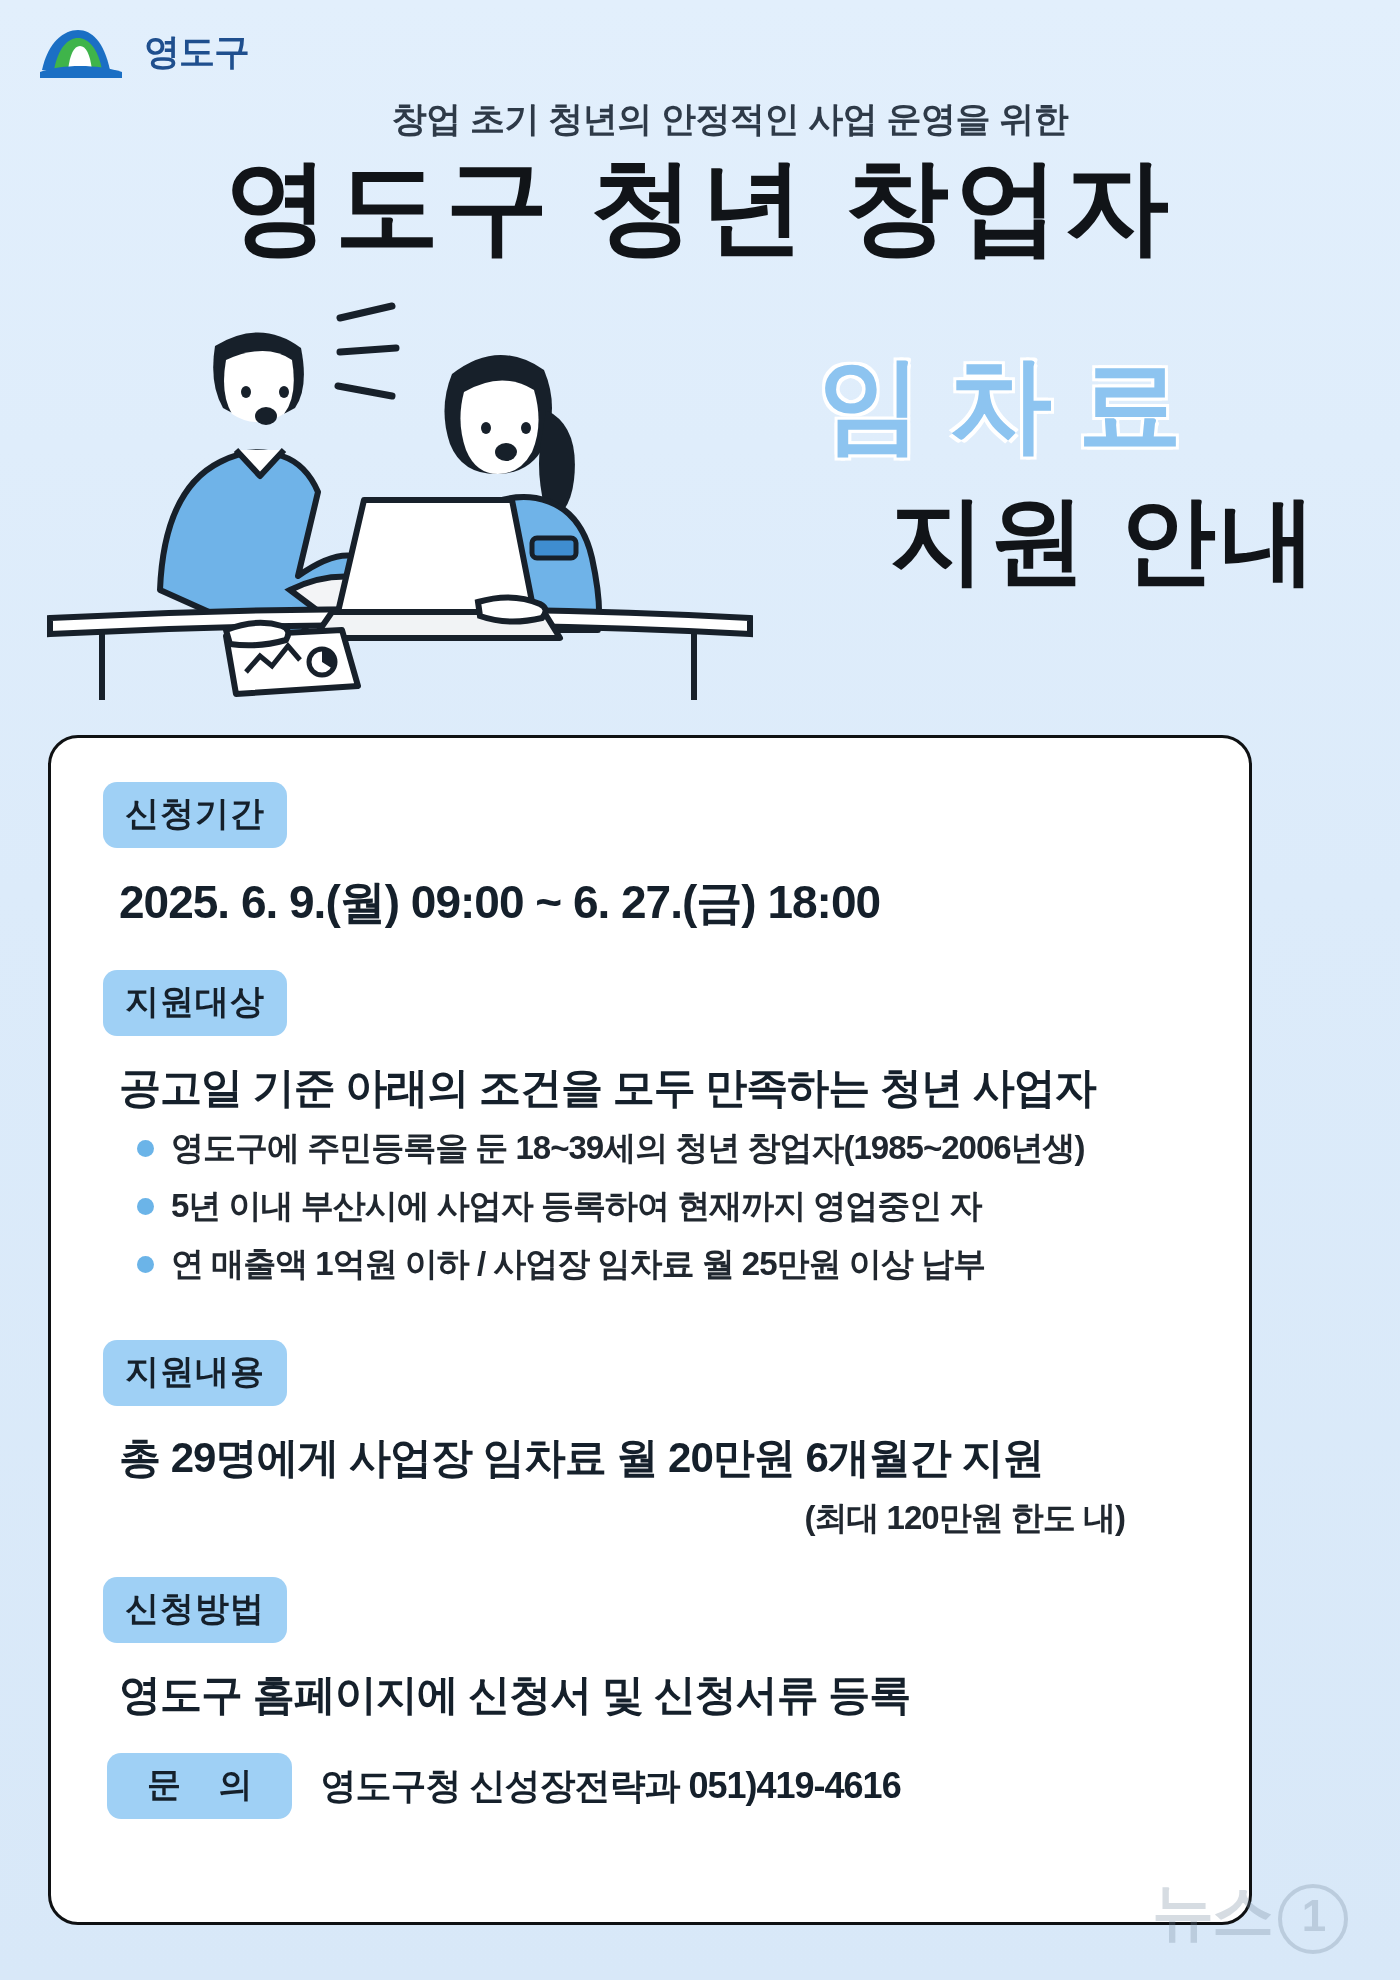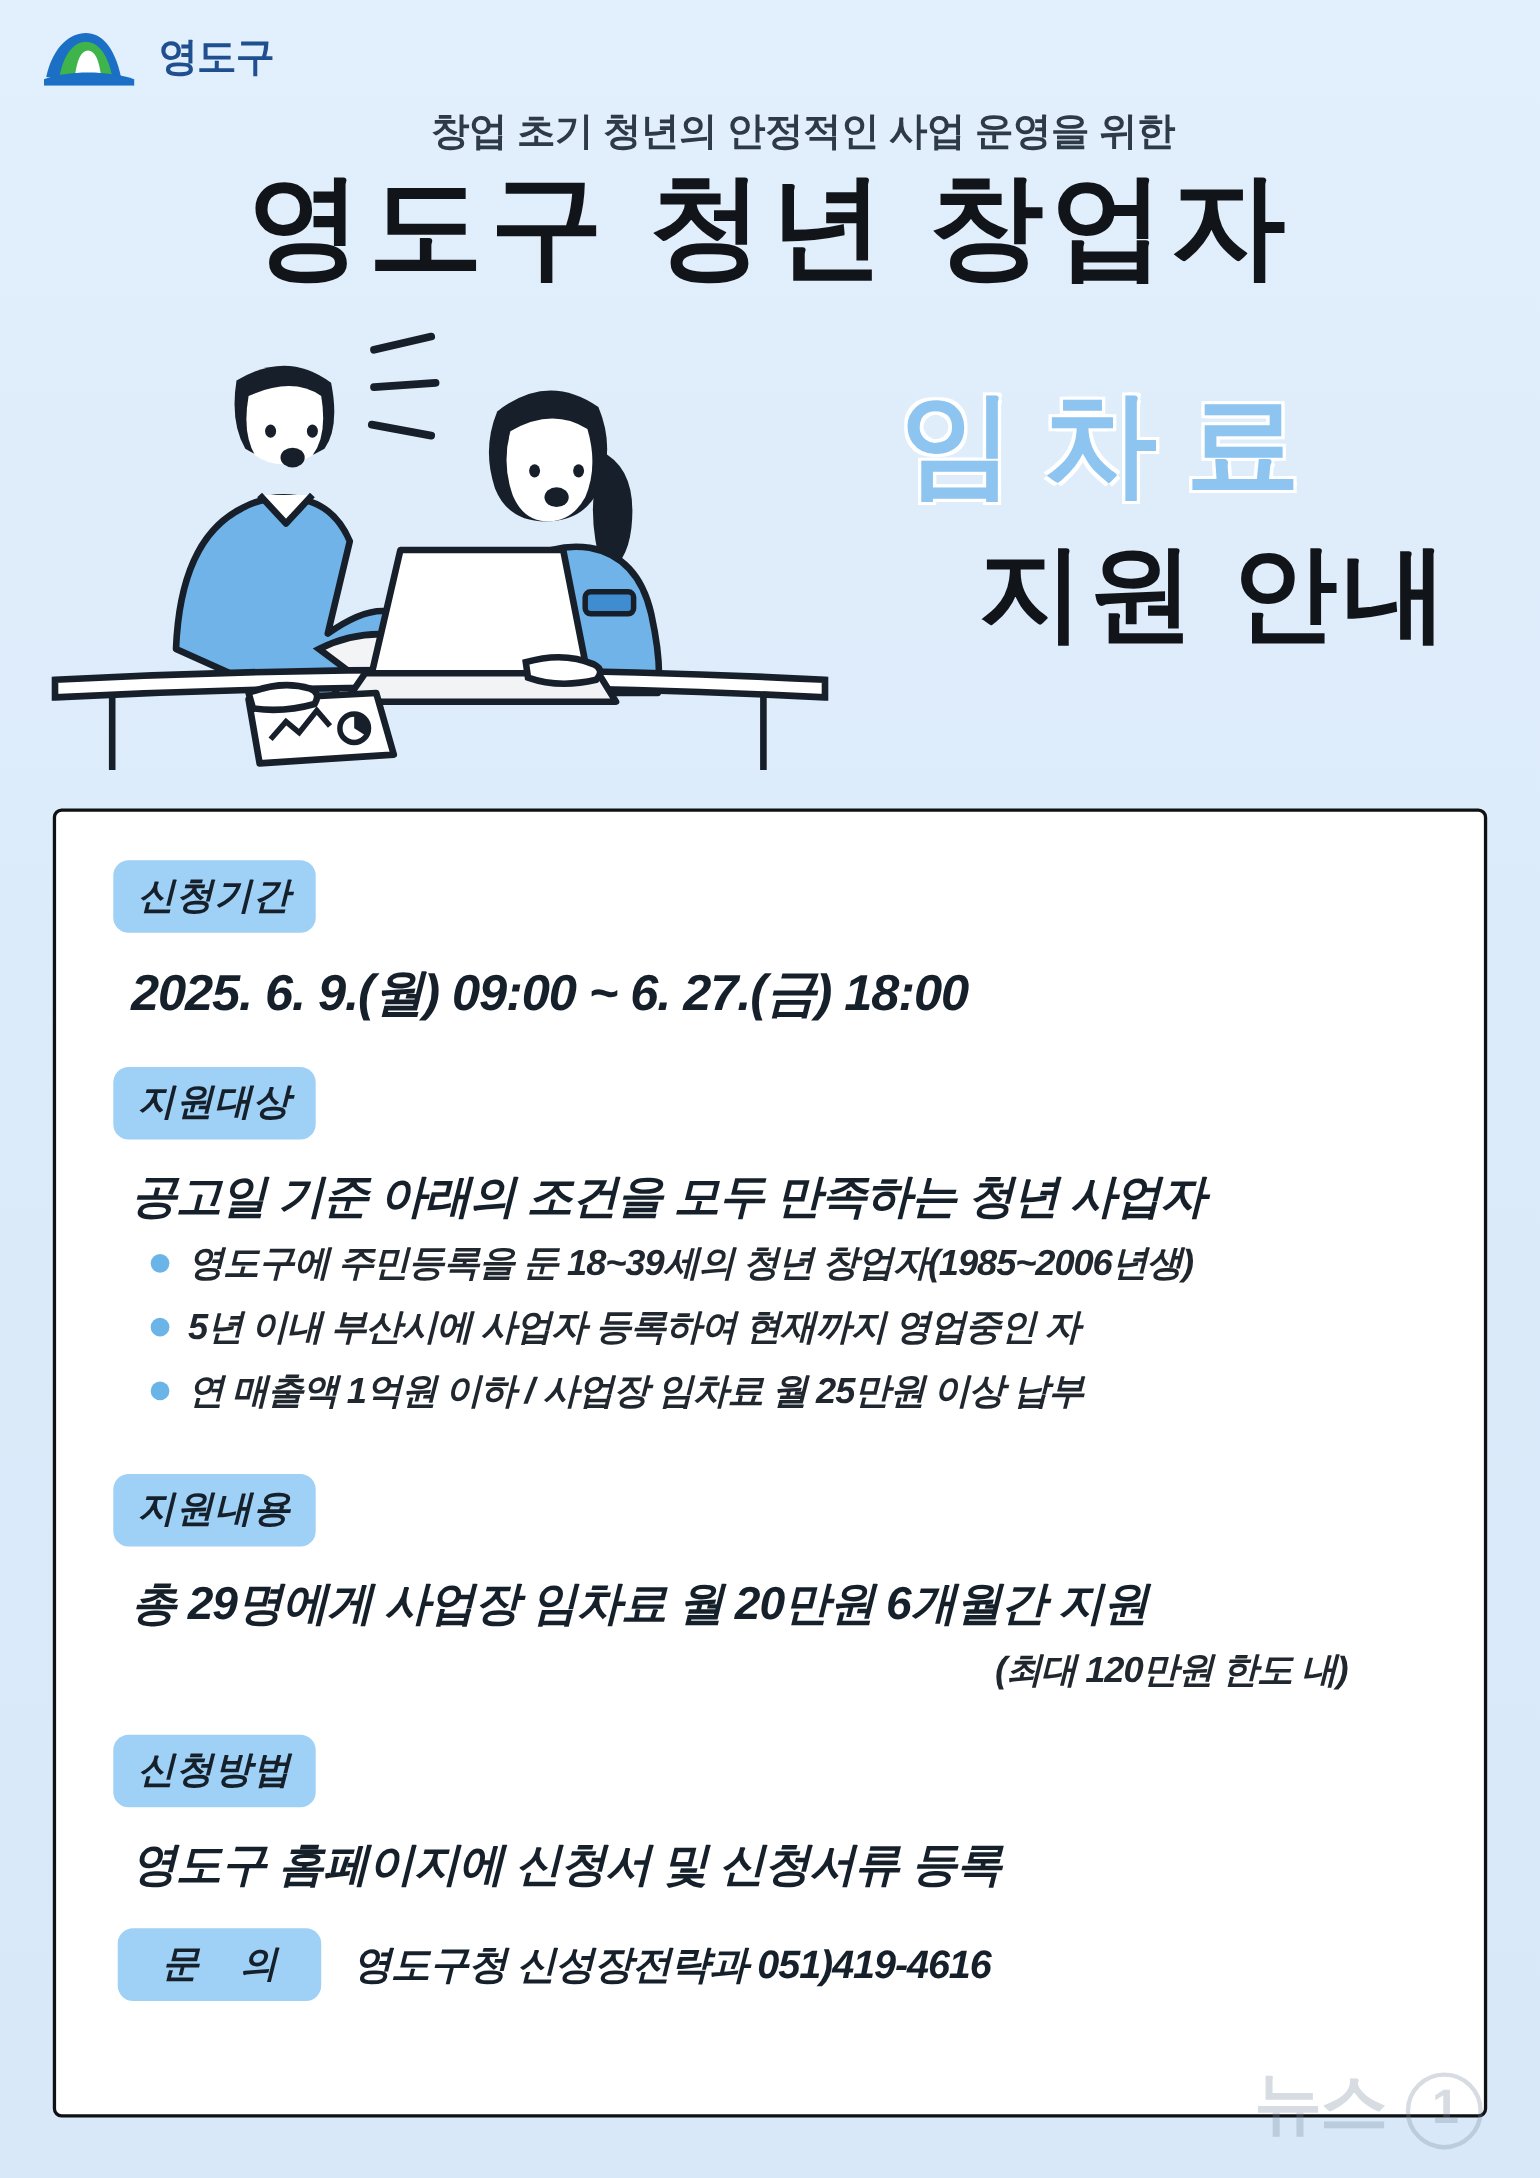--- a/index.html
+++ b/index.html
@@ -111,28 +111,27 @@
     left: 40px;
     width: 720px;
     height: 420px;
   }
 
   
   .card {
     position: absolute;
     top: 735px;
     left: 48px;
-    width: 1304px;
+    width: 1204px;
     height: 1190px;
     background: #ffffff;
     border: 3px solid #0f1113;
-    border-radius: 8px;
+    border-radius: 30px;
     box-sizing: border-box;
     padding: 44px 52px 30px 52px;
-    font-style: italic;
   }
 
   .pill {
     display: inline-block;
     background: #9fd0f5;
     color: #15202b;
     font-size: 34px;
     font-weight: bold;
     border-radius: 14px;
     padding: 9px 22px 11px 22px;
@@ -220,21 +219,21 @@
   .watermark {
     position: absolute;
     right: 52px;
     bottom: 26px;
     font-size: 62px;
     font-weight: bold;
     color: rgba(120,140,160,0.30);
     letter-spacing: -2px;
     display: flex;
     align-items: flex-end;
-    gap: 18px;
+    gap: 6px;
   }
   .watermark .num {
     display: inline-block;
     border: 4px solid rgba(120,140,160,0.30);
     border-radius: 50%;
     width: 62px;
     height: 62px;
     line-height: 56px;
     text-align: center;
     font-size: 44px;

